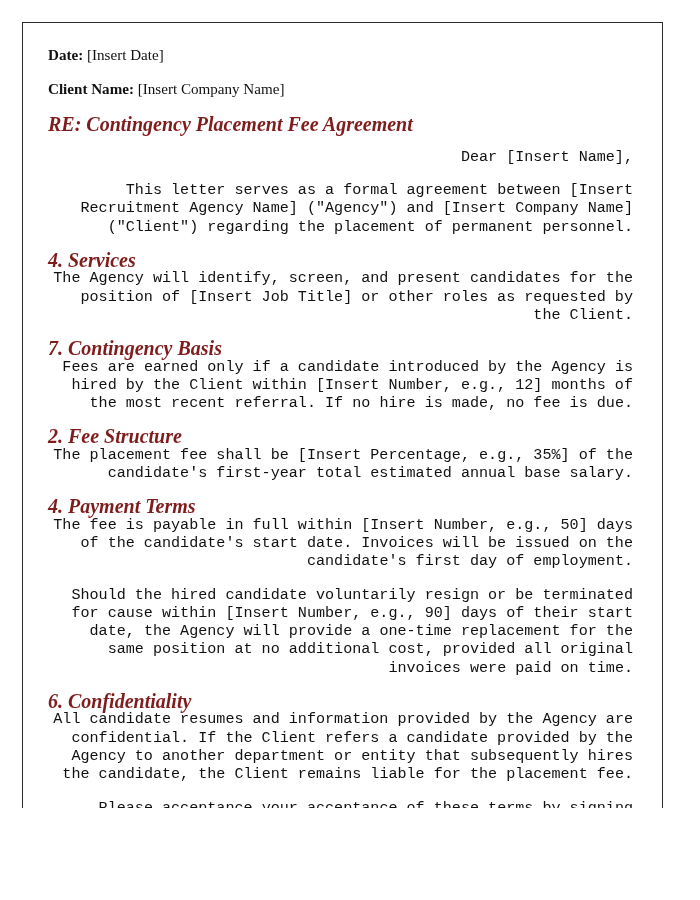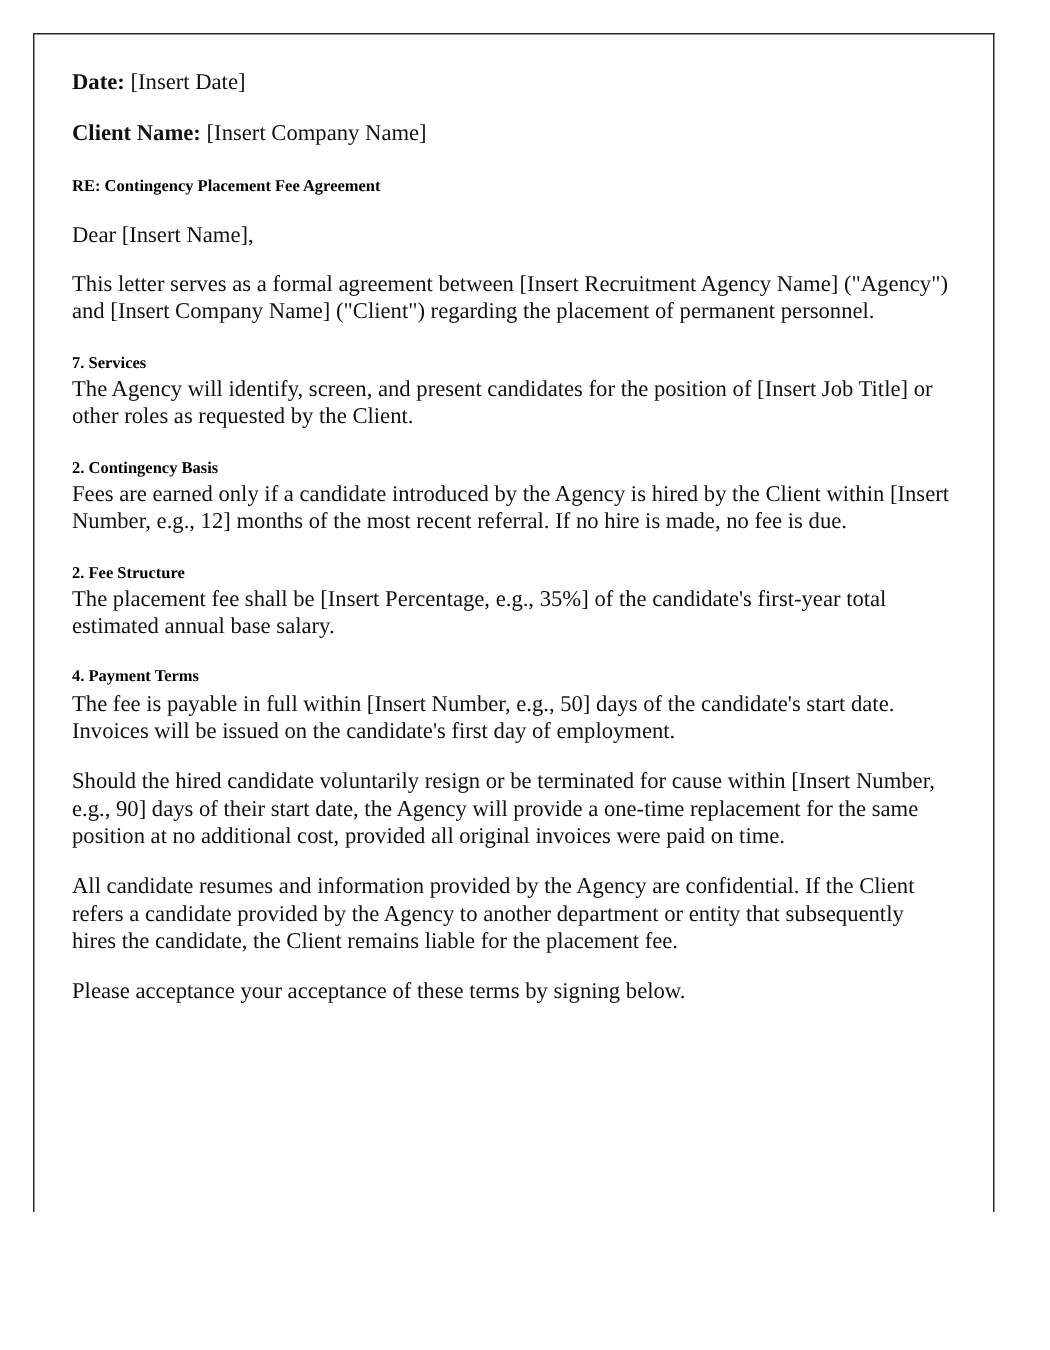--- a/index.html
+++ b/index.html
@@ -41,30 +41,31 @@
 
   .line,
   .para {
     font-size: 15.1px;
     line-height: 18.3px;
     text-align: left;
     margin: 0;
     color: #111111;
   }
 
-  .para { text-align: left; }
+  .para { text-align: right; font-family: Liberation Mono, monospace; }
 
   .lbl { font-weight: bold; }
 
   .heading {
-    font-size: 11px;
+    font-size: 20px;
     line-height: 18.3px;
     font-weight: bold;
     margin: 0;
-    color: #000000;
+    color: #7f1d1d;
+    font-style: italic;
   }
 
   
   .gap-date   { height: 16px; }
   .gap-addr   { height: 16px; }
   .gap-re     { height: 15px; }
   .gap-dear   { height: 15px; }
   .gap-intro  { height: 15px; }
   .gap-sec    { height: 15px; }
   .gap-close  { height: 15px; }
@@ -91,27 +92,27 @@
 
     <div class="para">Dear [Insert Name],</div>
 
     <div class="gap-dear"></div>
 
     <div class="para">This letter serves as a formal agreement between [Insert Recruitment Agency Name] ("Agency") and [Insert Company Name] ("Client") regarding the placement of permanent personnel.</div>
 
     <div class="gap-intro"></div>
 
     <div class="block">
-      <div class="heading">7. Services</div>
+      <div class="heading">4. Services</div>
       <div class="para">The Agency will identify, screen, and present candidates for the position of [Insert Job Title] or other roles as requested by the Client.</div>
     </div>
     <div class="gap-sec"></div>
 
     <div class="block">
-      <div class="heading">2. Contingency Basis</div>
+      <div class="heading">7. Contingency Basis</div>
       <div class="para">Fees are earned only if a candidate introduced by the Agency is hired by the Client within [Insert Number, e.g., 12] months of the most recent referral. If no hire is made, no fee is due.</div>
     </div>
     <div class="gap-sec"></div>
 
     <div class="block">
       <div class="heading">2. Fee Structure</div>
       <div class="para">The placement fee shall be [Insert Percentage, e.g., 35%] of the candidate's first-year total estimated annual base salary.</div>
     </div>
     <div class="gap-sec"></div>
 
@@ -120,20 +121,21 @@
       <div class="para">The fee is payable in full within [Insert Number, e.g., 50] days of the candidate's start date. Invoices will be issued on the candidate's first day of employment.</div>
     </div>
     <div class="gap-sec"></div>
 
     <div class="block">
       <div class="para">Should the hired candidate voluntarily resign or be terminated for cause within [Insert Number, e.g., 90] days of their start date, the Agency will provide a one-time replacement for the same position at no additional cost, provided all original invoices were paid on time.</div>
     </div>
     <div class="gap-sec"></div>
 
     <div class="block">
+      <div class="heading">6. Confidentiality</div>
       <div class="para">All candidate resumes and information provided by the Agency are confidential. If the Client refers a candidate provided by the Agency to another department or entity that subsequently hires the candidate, the Client remains liable for the placement fee.</div>
     </div>
     <div class="gap-close"></div>
 
     <div class="para">Please acceptance your acceptance of these terms by signing below.</div>
 
   </div>
 </div>
 
 </body></html>

